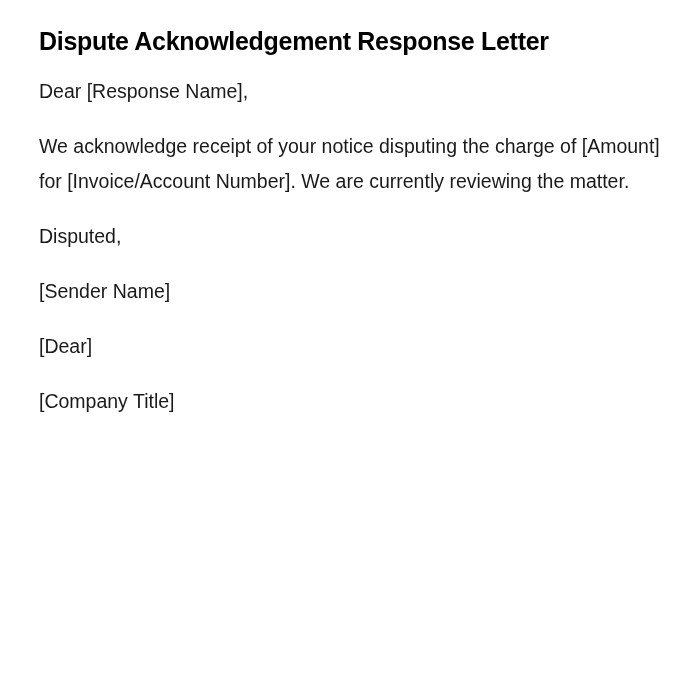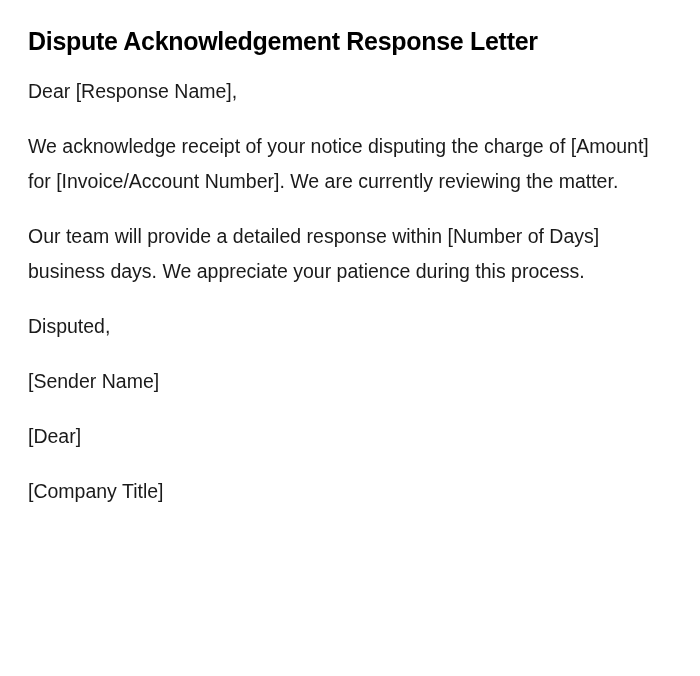--- a/index.html
+++ b/index.html
@@ -1,26 +1,25 @@
 <!DOCTYPE html>
 <html><head>
 <meta charset="utf-8">
 <style>
   html, body { margin: 0; padding: 0; background: #ffffff; }
   body { width: 700px; height: 676px; overflow: hidden; font-family: "Liberation Sans", sans-serif; color: #1a1a1a; }
-  .page { padding: 24px 40px 0 28px; }
+  .page { padding: 24px 40px 0 39px; }
   h1 { font-family: "Liberation Sans", sans-serif; font-size: 25px; font-weight: bold; margin: 0 0 16px 0; color: #000; letter-spacing: -0.3px; line-height: 34px; }
   p { font-size: 19.5px; line-height: 35px; margin: 0 0 20px 0; }
   p.subject { margin-bottom: 20px; }
 </style>
 </head>
 <body>
 
 <div class="page">
   <h1>Dispute Acknowledgement Response Letter</h1>
   <p>Dear [Response Name],</p>
   <p>We acknowledge receipt of your notice disputing the charge of [Amount] for [Invoice/Account Number]. We are currently reviewing the matter.</p>
-  <p>Our team will provide a detailed response within [Number of Days] business days. We appreciate your patience during this process.</p>
   <p>Disputed,</p>
   <p>[Sender Name]</p>
   <p>[Dear]</p>
   <p>[Company Title]</p>
 </div>
 
 </body></html>

